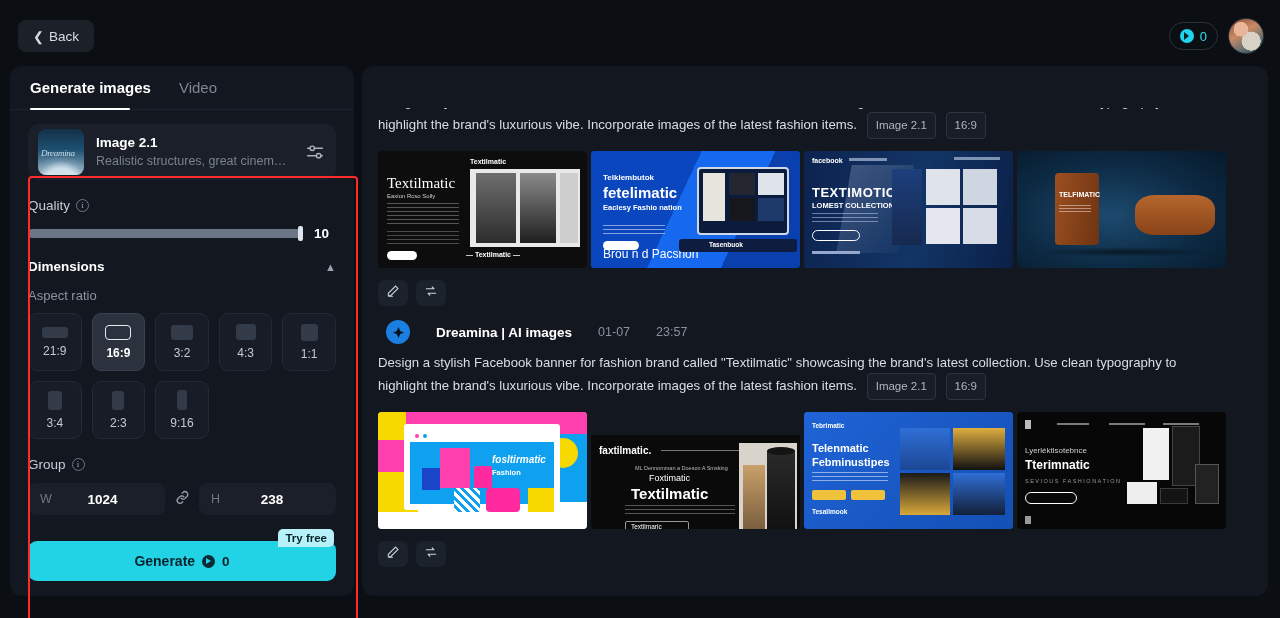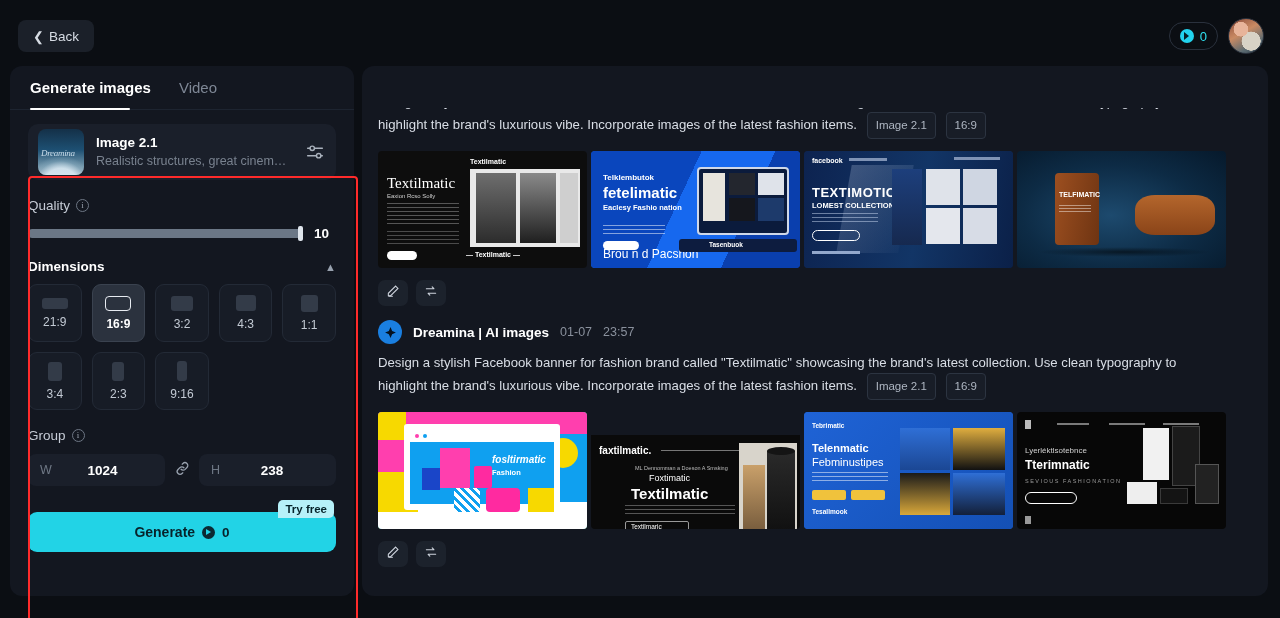--- a/index.html
+++ b/index.html
@@ -198,21 +198,21 @@
   .type-sel { display: flex; align-items: center; gap: 5px; font-size: 13px; color: #d5dae2; cursor: pointer; }
   .chev-down { font-size: 10px; color: #98a1ae; }
   .archive-btn {
     position: absolute; right: 12px; top: 6px; width: 30px; height: 30px;
     background: #1c222c; border-radius: 7px;
     display: flex; align-items: center; justify-content: center; cursor: pointer;
   }
 
   .results { position: absolute; left: 0; top: 42px; width: 906px; height: 488px; overflow: hidden; }
   .result-block { padding: 0 16px; }
-  .res-head { display: flex; align-items: center; gap: 11px; margin-top: 14px; }
+  .res-head { display: flex; align-items: center; gap: 26px; margin-top: 14px; margin-left: 8px; }
   .brand-badge {
     width: 24px; height: 24px; border-radius: 50%; background: #1a7fe0;
     display: flex; align-items: center; justify-content: center; flex: 0 0 auto;
   }
   .brand-name { font-size: 13.5px; color: #ffffff; font-weight: bold; }
   .res-date { font-size: 12.5px; color: #8a919d; }
   .res-time { font-size: 12.5px; color: #8a919d; }
   .prompt {
     margin-top: 8px; font-size: 13.2px; line-height: 21px; color: #d9dee6; max-width: 840px;
   }
@@ -298,20 +298,21 @@
           <div class="slider-knob"></div>
         </div>
         <div class="slider-val">10</div>
       </div>
 
       <div class="dim-head">
         <span class="dim-title">Dimensions</span>
         <span class="chev-up">▲</span>
       </div>
 
+      <div class="sub-label">Aspect ratio</div>
       <div class="ratio-grid" id="ratio-grid">
           <div class="ratio-cell">
             <div class="ratio-ico" style="width: 26px; height: 11px;"></div>
             <div class="ratio-txt">21:9</div>
           </div>
           <div class="ratio-cell active">
             <div class="ratio-ico" style="width: 26px; height: 15px;"></div>
             <div class="ratio-txt">16:9</div>
           </div>
           <div class="ratio-cell">
@@ -518,21 +519,21 @@
        <div class="blk" style="left:152px;top:30px;width:22px;height:76px;background:linear-gradient(#c9a06a,#6b5236);"></div>
        <div class="blk" style="left:176px;top:16px;width:28px;height:94px;background:linear-gradient(#2a2a2a,#0c0c0c);"></div>
        <div class="blk" style="left:176px;top:12px;width:28px;height:8px;border-radius:50%;background:#141414;"></div>
               </div>
             </div>
             <div class="img-cell" title="Telenmatic Febminustipes blue jacket grid banner">
               <div class="art a7">
                 <div class="blk" style="left:0;top:0;width:209px;height:117px;background:linear-gradient(135deg,#1f63d6,#1450b5);"></div>
        <div class="t" style="left:8px;top:10px;font-size:6.5px;font-weight:bold;">Tebrimatic</div>
        <div class="t" style="left:8px;top:30px;font-size:11px;font-weight:bold;">Telenmatic</div>
-       <div class="t" style="left:8px;top:44px;font-size:11px;font-weight:normal;">Febminustipes</div>
+       <div class="t" style="left:8px;top:44px;font-size:11px;font-weight:bold;">Febminustipes</div>
        <div class="blk" style="left:8px;top:60px;width:76px;height:10px;background:repeating-linear-gradient(rgba(255,255,255,.5) 0 1px,transparent 1px 4px);"></div>
        <div class="blk" style="left:8px;top:78px;width:34px;height:10px;background:#f0c23c;border-radius:2px;"></div>
        <div class="blk" style="left:47px;top:78px;width:34px;height:10px;background:#f0c23c;border-radius:2px;"></div>
        <div class="t" style="left:8px;top:96px;font-size:6.5px;font-weight:bold;">Tesallmook</div>
        <div class="blk" style="left:96px;top:16px;width:50px;height:42px;background:linear-gradient(#2f6fd6,#1b4794);"></div>
        <div class="blk" style="left:149px;top:16px;width:52px;height:42px;background:linear-gradient(#e0ae3f,#111);"></div>
        <div class="blk" style="left:96px;top:61px;width:50px;height:42px;background:linear-gradient(#1a1a1a,#d9a83a);"></div>
        <div class="blk" style="left:149px;top:61px;width:52px;height:42px;background:linear-gradient(#2f6fd6,#13203a);"></div>
               </div>
             </div>

